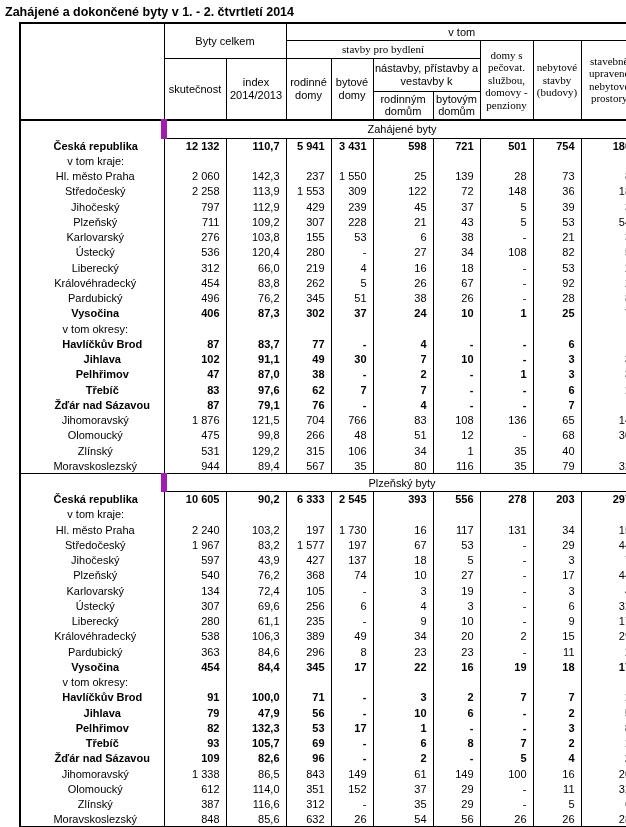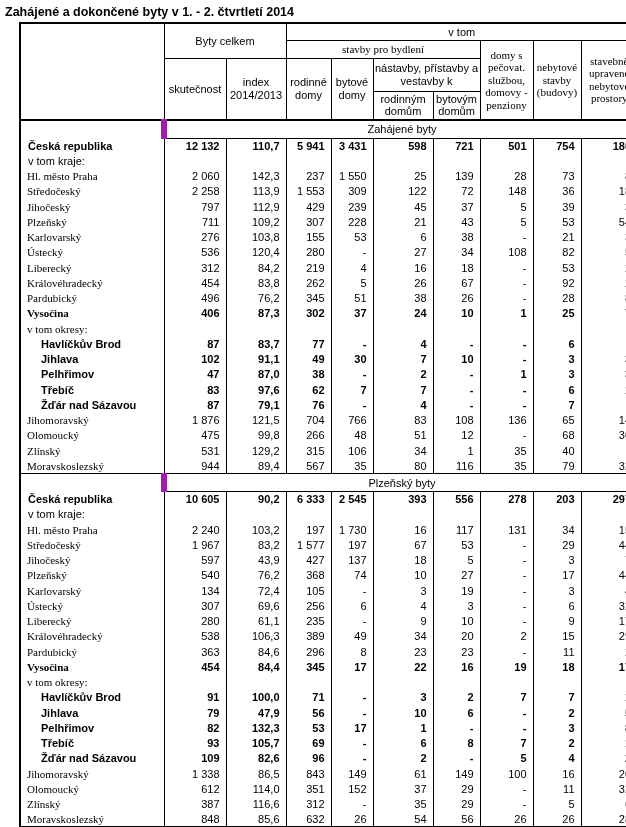--- a/index.html
+++ b/index.html
@@ -45,26 +45,26 @@
   tr.hrD { height: 29px; }
   tbody tr { height: 15.25px; }
   tbody tr.banner-row { height: 18px; }
   td {
     font-size: 11px;
     vertical-align: middle;
     padding: 0;
     overflow: hidden;
   }
   td.label {
-    text-align: left;
+    text-align: center;
     padding-left: 7px;
     border-right: 1px solid #000;
     white-space: nowrap;
   }
-  tr.ind1 td.label { padding-left: 6px; font-family: Liberation Serif, serif; }
+  tr.ind1 td.label { padding-left: 6px; }
   tr.ind2 td.label { padding-left: 20px; }
   td.num {
     text-align: right;
     padding-right: 6px;
     border-left: 1px solid #000;
     border-right: 1px solid #000;
     white-space: nowrap;
   }
   tr.bold td { font-weight: bold; }
   td.banner-cell {
@@ -216,21 +216,21 @@
           <td class="num">-</td>
           <td class="num">27</td>
           <td class="num">34</td>
           <td class="num">108</td>
           <td class="num">82</td>
           <td class="num">5</td>
         </tr>
         <tr class="ind1">
           <td class="label">Liberecký</td>
           <td class="num">312</td>
-          <td class="num">84,2</td>
+          <td class="num">66,0</td>
           <td class="num">219</td>
           <td class="num">4</td>
           <td class="num">16</td>
           <td class="num">18</td>
           <td class="num">-</td>
           <td class="num">53</td>
           <td class="num">2</td>
         </tr>
         <tr class="ind1">
           <td class="label">Královéhradecký</td>

